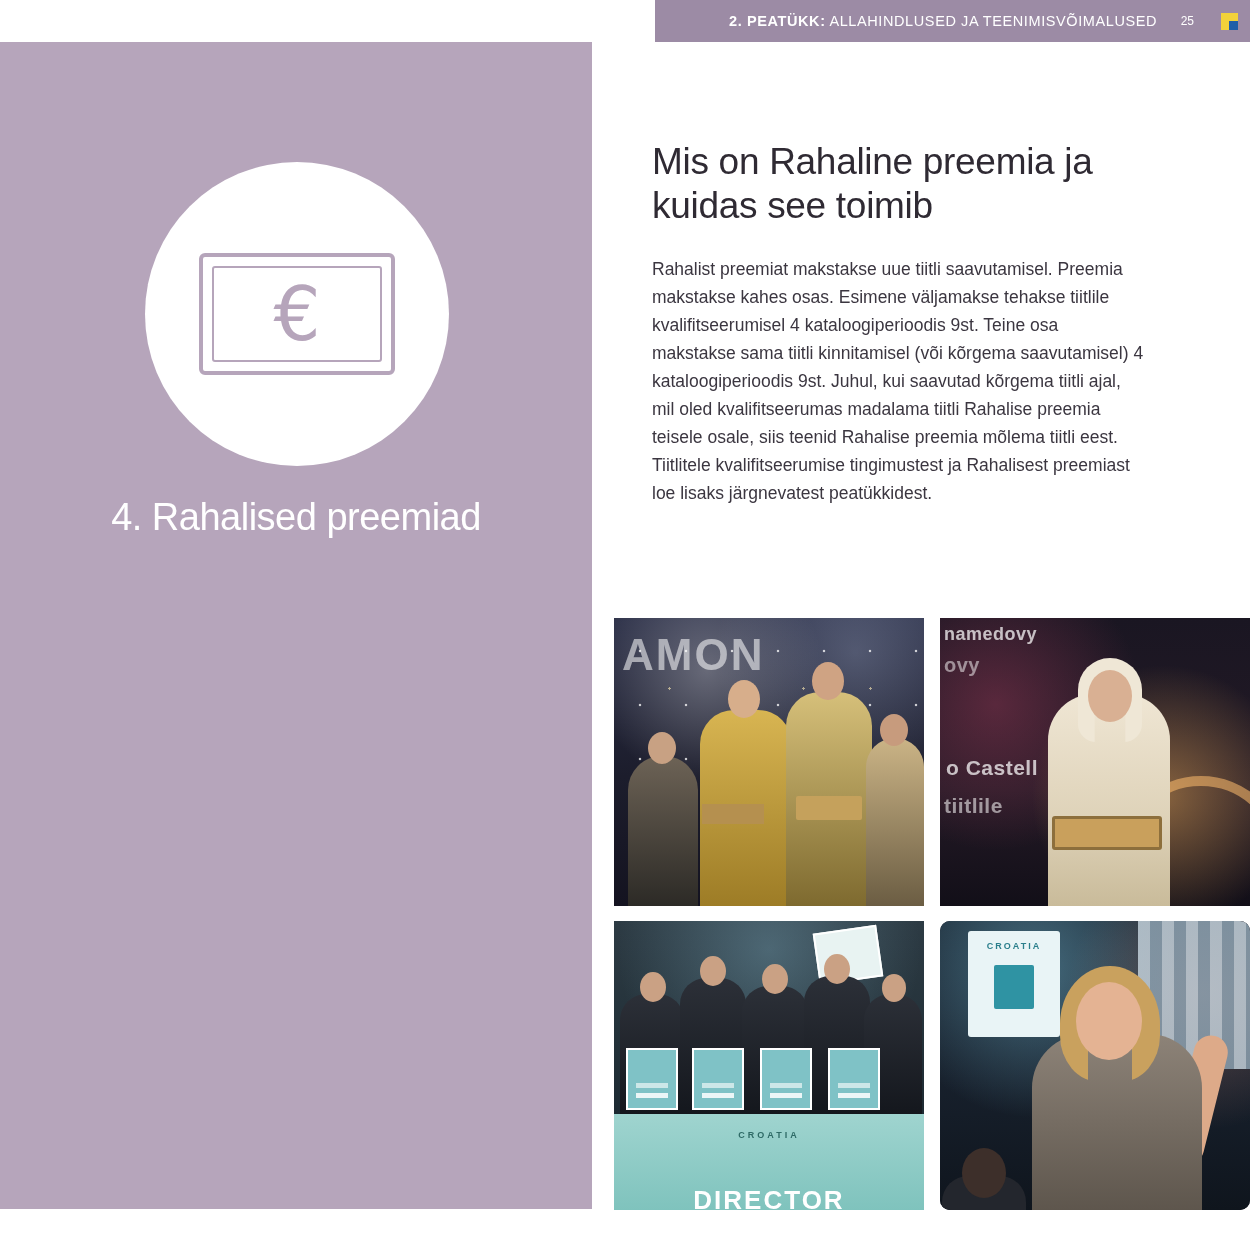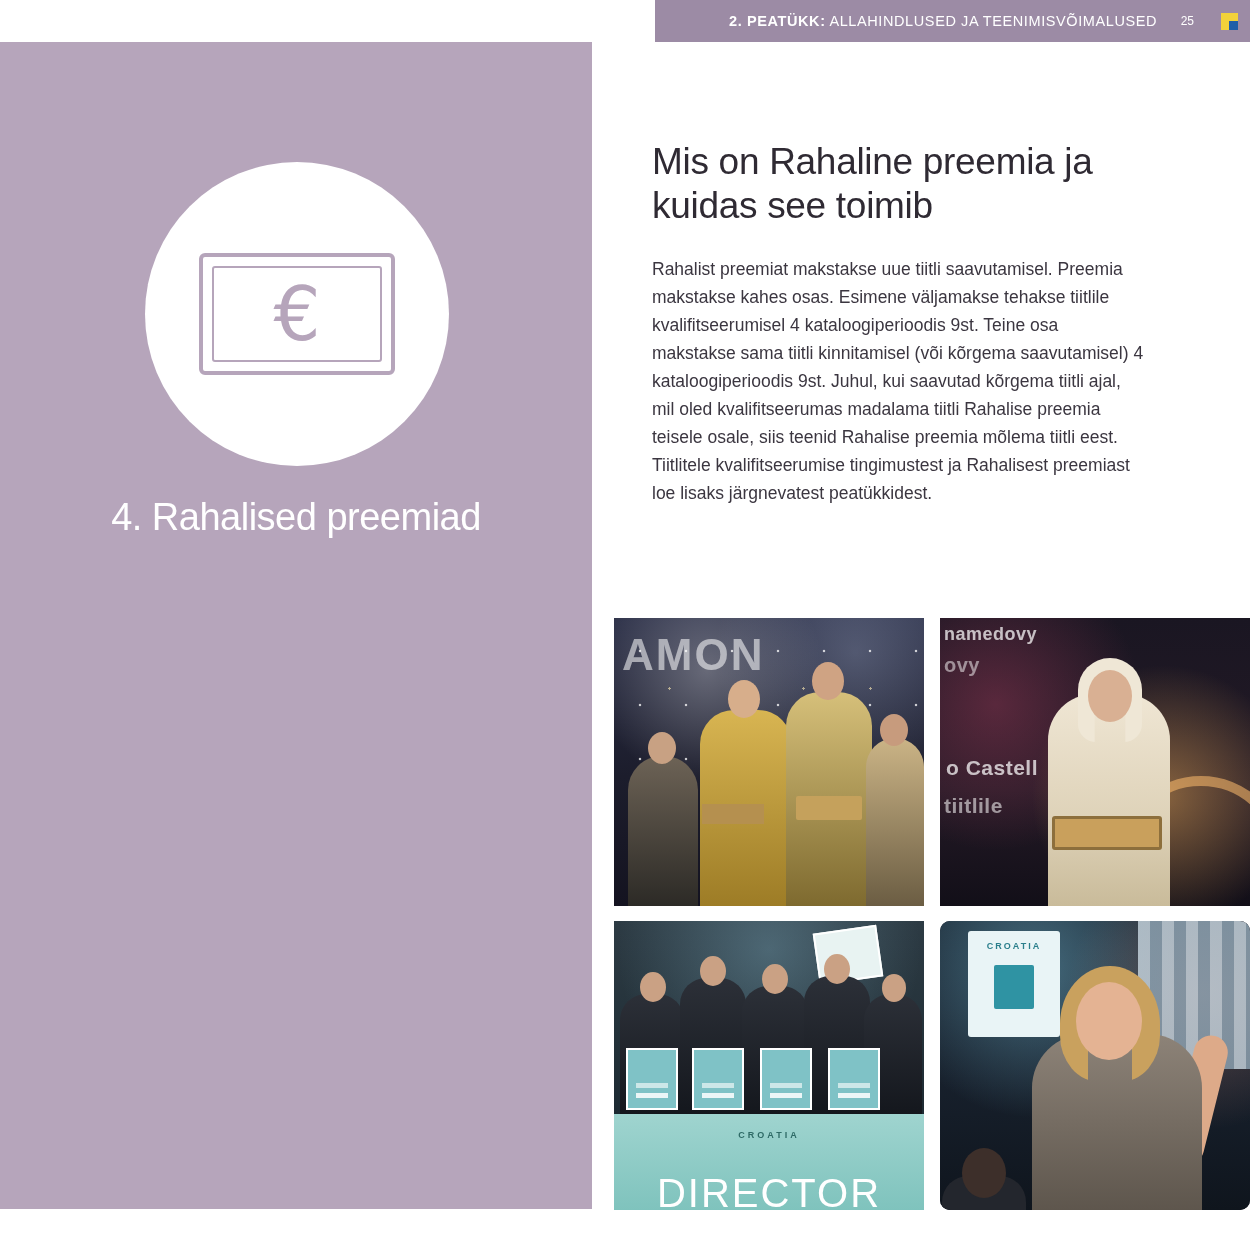--- a/index.html
+++ b/index.html
@@ -253,21 +253,21 @@
   .ph3 .stage {
     position: absolute; left: 0; right: 0; bottom: 0; height: 96px;
     background: linear-gradient(180deg,#9fd4cf 0%, #7fc3bd 100%);
   }
   .ph3 .stage .logo {
     position: absolute; left: 50%; top: 16px; transform: translateX(-50%);
     font-size: 9px; letter-spacing: 3px; color: #2e6a66; font-weight: 700;
   }
   .ph3 .stage .word {
     position: absolute; left: 50%; bottom: -6px; transform: translateX(-50%);
-    font-size: 40px; font-weight: 400; letter-spacing: 2px; color: #ffffff;
+    font-size: 26px; font-weight: 700; letter-spacing: 2px; color: #ffffff;
     white-space: nowrap;
   }
   .ph3 .row { position: absolute; left: 0; right: 0; bottom: 96px; height: 150px; }
   .ph3 .p {
     position: absolute; bottom: 0; border-radius: 26px 26px 0 0;
     background: linear-gradient(180deg,#2c3038,#14171d);
   }
   .ph3 .p1 { left: 6px;   width: 64px; height: 120px; }
   .ph3 .p2 { left: 66px;  width: 66px; height: 136px; }
   .ph3 .p3 { left: 128px; width: 66px; height: 128px; }

